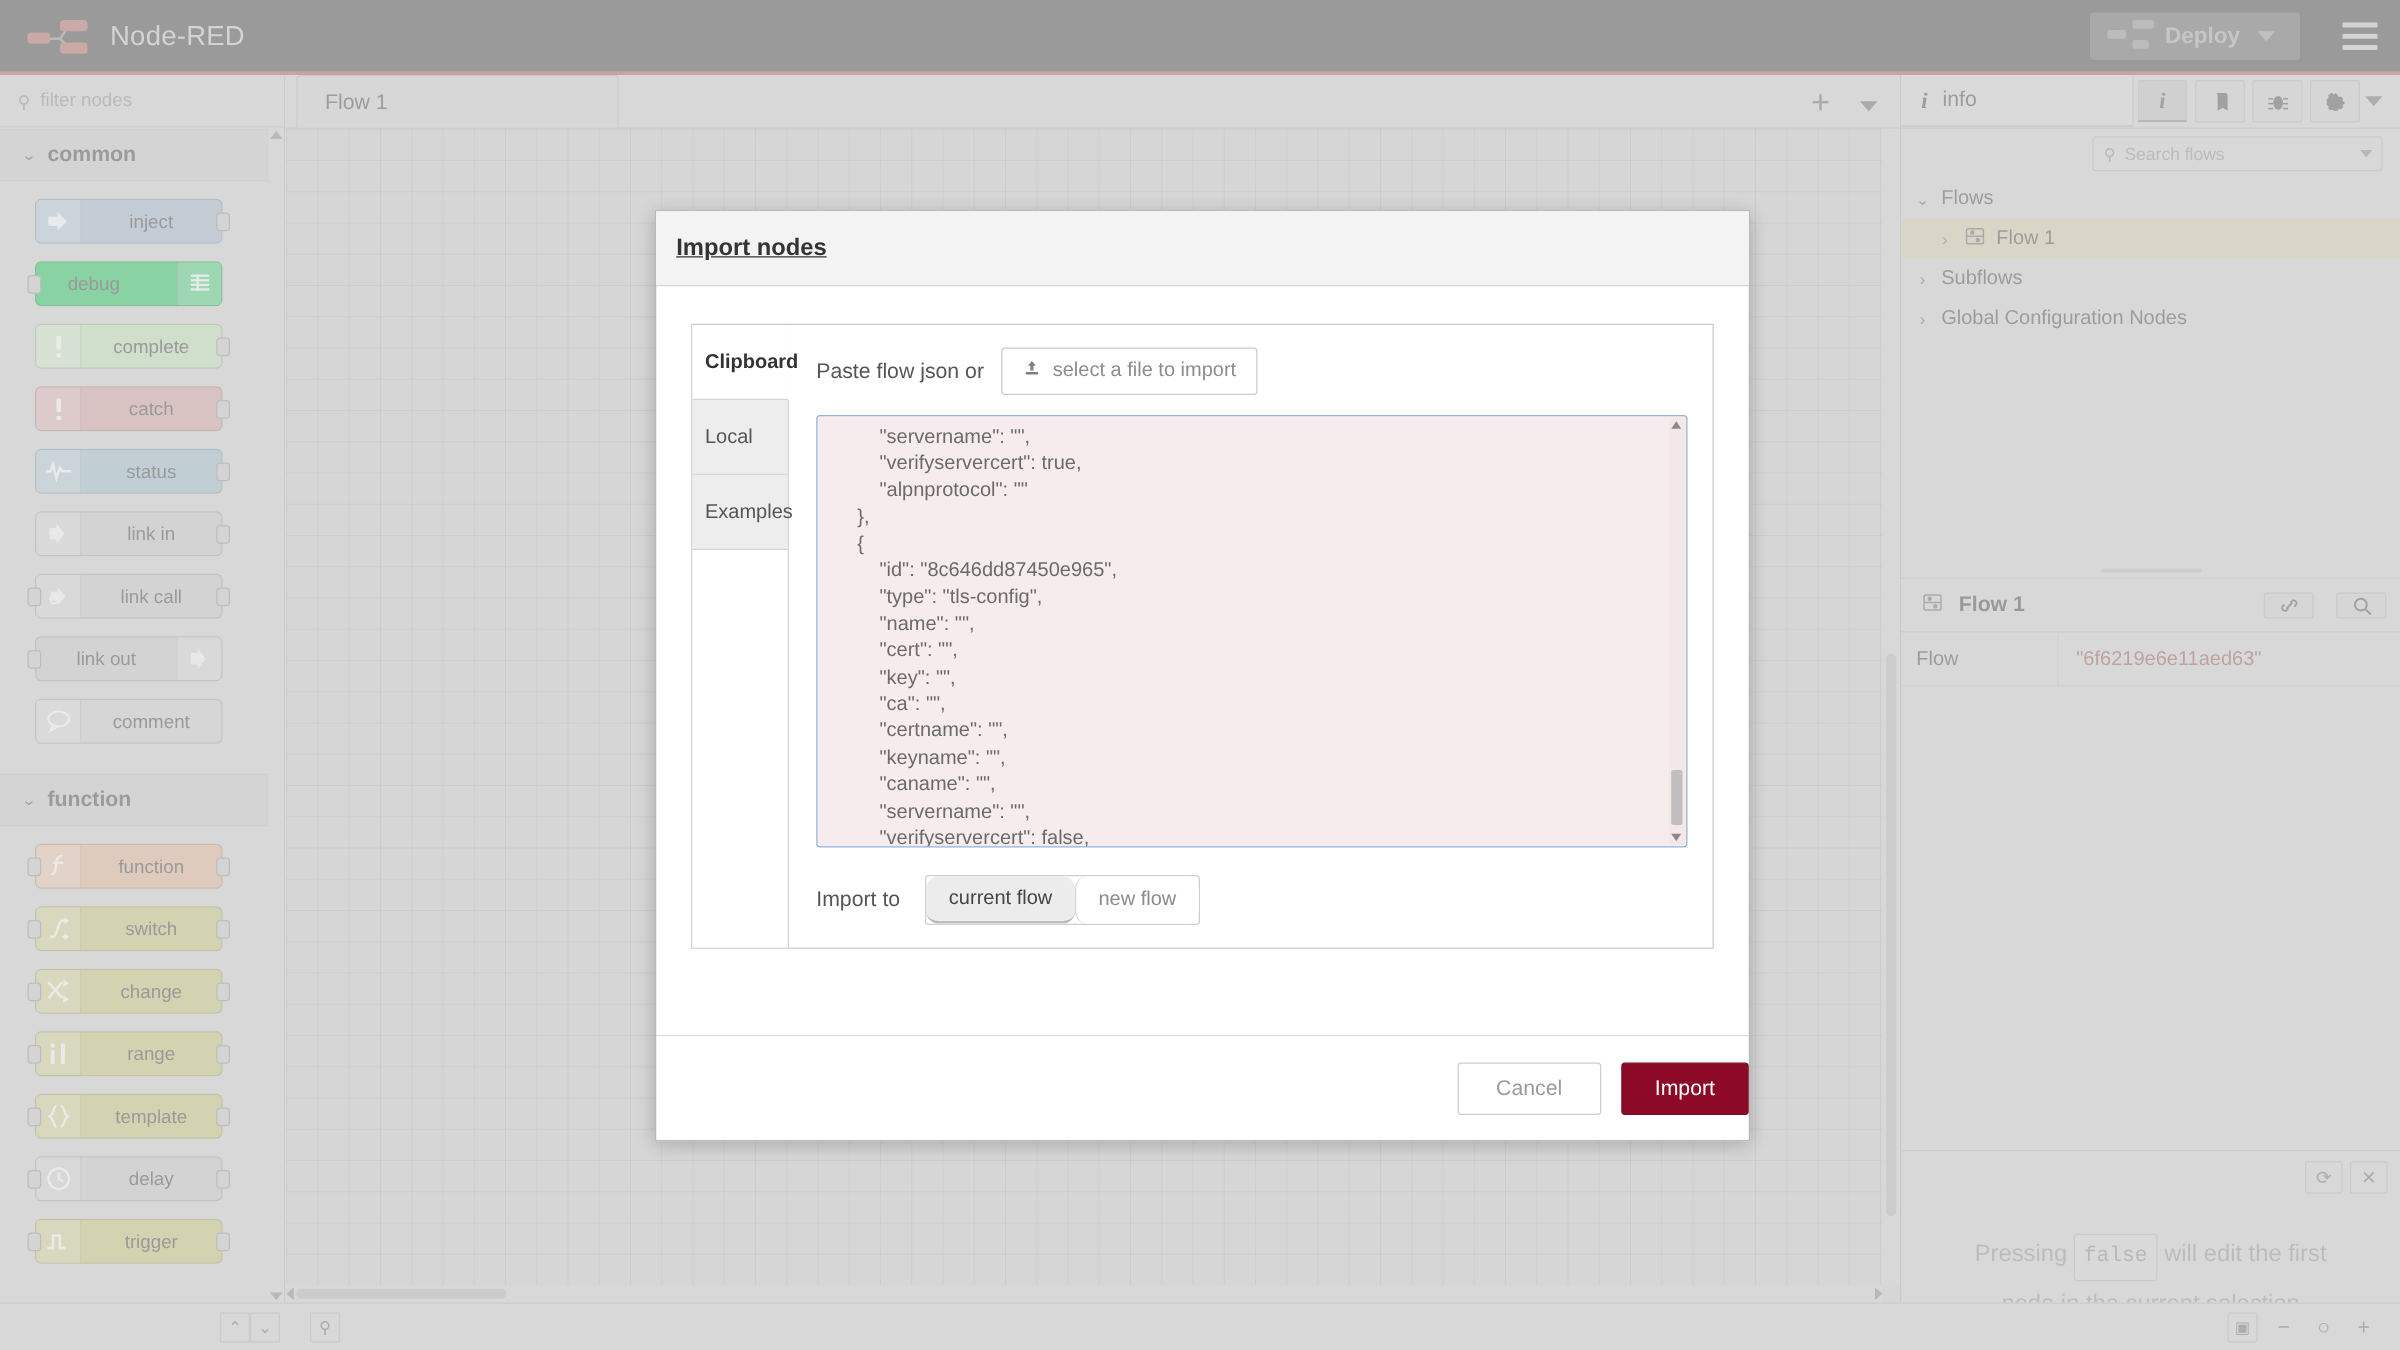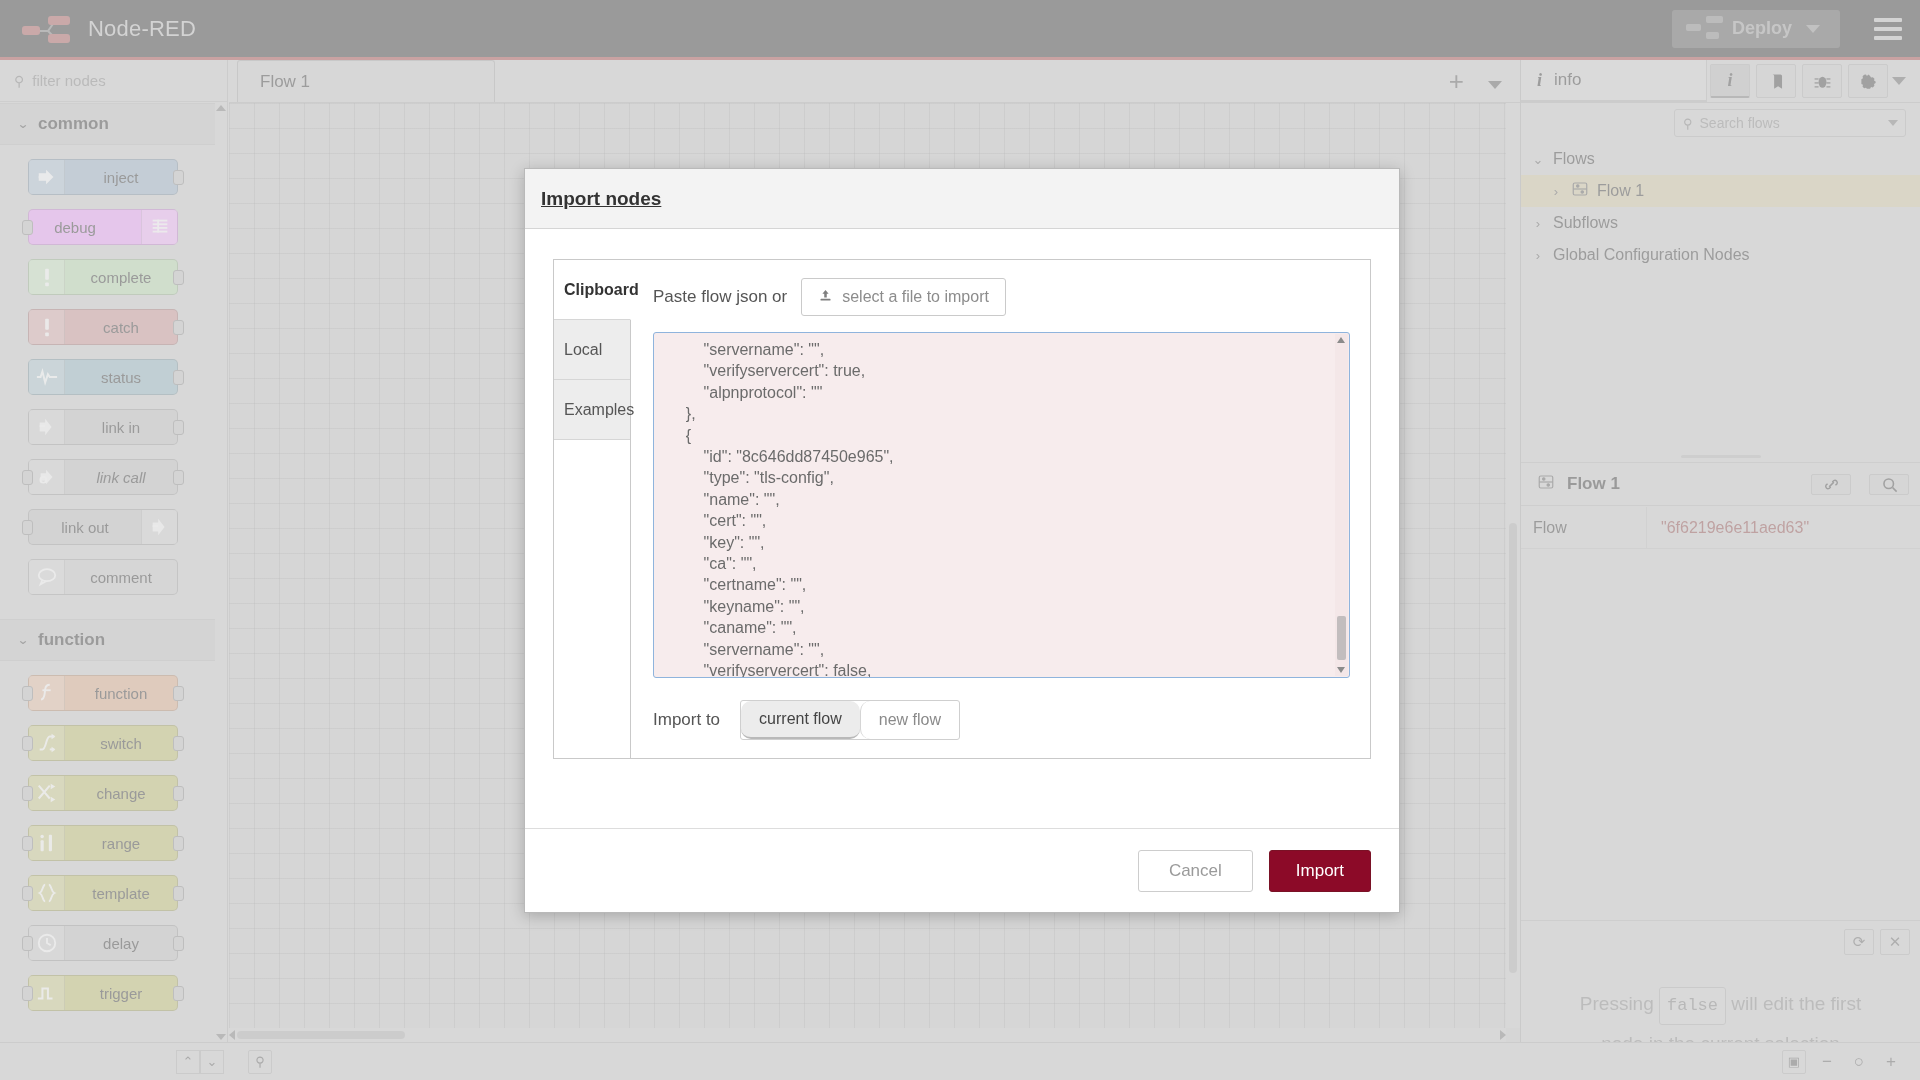--- a/index.html
+++ b/index.html
@@ -275,21 +275,21 @@
   }
   #json-vsb .thumb { position: absolute; left: 2px; bottom: 16px; width: 9px; height: 44px; background: #c2bdbe; border-radius: 2px; }
   #imp-to-row { display: flex; align-items: center; gap: 20px; margin-top: 22px; }
   #imp-to-row .lbl { font-size: 17px; color: #555; }
   .seg { display: flex; border: 1px solid #cfcfcf; border-radius: 3px; overflow: hidden; }
   .seg .segbtn { height: 38px; padding: 0 18px; display: flex; align-items: center; font-size: 16px; color: #8a8a8a; background: #fff; border-radius: 10px; }
   .seg .segbtn.active { background: #ececec; color: #444; border-bottom: 2px solid #b9b9b9; }
   .seg .segbtn + .segbtn { border-left: 1px solid #d5d5d5; }
   #dlg-footer {
     height: 84px; border-top: 1px solid #ddd; display: flex; align-items: center;
-    justify-content: flex-end; gap: 16px; padding-right: 28px;
+    justify-content: flex-end; gap: 16px; 
   }
   #btn-cancel {
     height: 42px; padding: 0 30px; border: 1px solid #cdcdcd; background: #fff;
     border-radius: 3px; font-size: 17px; color: #9a9a9a;
   }
   #btn-import {
     height: 42px; padding: 0 26px; border: 1px solid #7a1226; border-radius: 3px;
     font-size: 17px; color: #fff; display: flex; align-items: center;
   }
 </style>
@@ -344,21 +344,21 @@
             <div class="pnode" style="background: rgb(166, 187, 207);">
               <span class="icobox left">
                 <svg class="ico-svg" viewBox="0 0 24 24">
                   <path d="M3 8h8V4l8 8-8 8v-4H3z"></path>
                   <rect x="3" y="11" width="8" height="2.2" fill="#fff"></rect>
                 </svg>
               </span>
               <span class="lbl">inject</span>
               <span class="port out"></span>
             </div>
-            <div class="pnode" style="background: #f0abfc; gap: 20px;">
+            <div class="pnode" style="background: #22c55e; gap: 20px;">
               <span class="lbl">debug</span>
               <span class="icobox right">
                 <svg class="ico-svg" viewBox="0 0 24 24">
                   <rect x="4" y="4" width="16" height="2"></rect>
                   <rect x="4" y="8" width="16" height="2"></rect>
                   <rect x="4" y="12" width="16" height="2"></rect>
                   <rect x="4" y="16" width="16" height="2"></rect>
                   <rect x="9" y="4" width="2" height="14"></rect>
                 </svg>
               </span>
@@ -396,21 +396,21 @@
             <div class="pnode" style="background: rgb(200, 200, 200);">
               <span class="icobox left">
                 <svg class="ico-svg" viewBox="0 0 24 24">
                   <path d="M4 7h6V3l7 9-7 9v-4H4z" opacity=".85"></path>
                   <rect x="4" y="10" width="6" height="2" fill="#fff"></rect>
                 </svg>
               </span>
               <span class="lbl">link in</span>
               <span class="port out"></span>
             </div>
-            <div class="pnode" style="background: rgb(200, 200, 200); font-style: italic;">
+            <div class="pnode" style="background: rgb(200, 200, 200);">
               <span class="icobox left">
                 <svg class="ico-svg" viewBox="0 0 24 24">
                   <path d="M5 8h6V4l7 8-7 8v-4H5z" opacity=".85"></path>
                   <circle cx="8" cy="15" r="3.2" fill="none" stroke="#fff" stroke-width="2"></circle>
                 </svg>
               </span>
               <span class="lbl">link call</span>
               <span class="port in"></span>
               <span class="port out"></span>
             </div>

